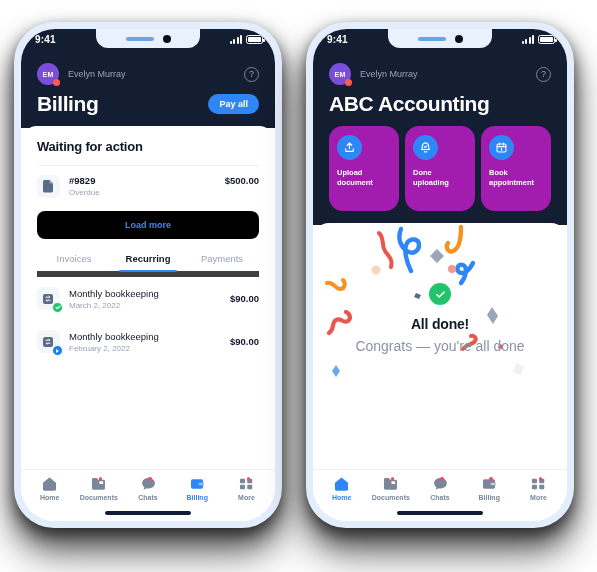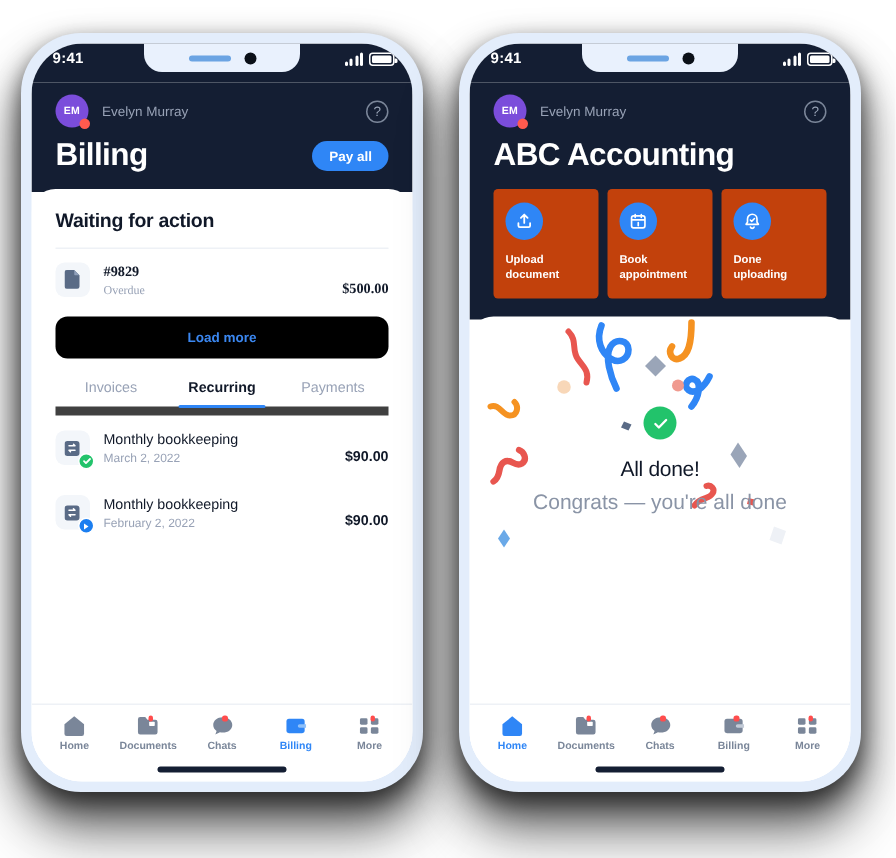--- a/index.html
+++ b/index.html
@@ -48,62 +48,62 @@
   .hdr-name{margin-left:9px;color:#98a2b6;font-size:9px;}
   .help{margin-left:auto;width:15px;height:15px;border-radius:50%;border:1.3px solid #7b8699;
     color:#9aa5b8;font-size:9px;display:flex;align-items:center;justify-content:center;box-sizing:border-box;}
   .title-row{display:flex;align-items:center;margin-top:7px;}
   .app-title{color:#fff;font-size:21px;font-weight:bold;letter-spacing:-.4px;}
   .pay-all{margin-left:auto;background:#2f86f6;color:#fff;font-size:9px;font-weight:bold;
     padding:5px 11px;border-radius:11px;}
 
   
   .cards{display:flex;gap:6px;margin-top:10px;padding-bottom:14px;}
-  .card{flex:1;background:#c2410c;border-radius:3px;padding:9px 8px 11px;}
+  .card{flex:1;background:#a21caf;border-radius:14px;padding:9px 8px 23px;}
   .card .cicon{width:25px;height:25px;border-radius:50%;background:#2f86f6;
     display:flex;align-items:center;justify-content:center;}
   .card .clabel{margin-top:8px;color:#fff;font-size:7.5px;line-height:1.35;font-weight:bold;}
 
   
   .sheet{background:#fff;border-radius:16px 16px 0 0;flex:1 1 auto;margin-top:-2px;position:relative;overflow:hidden;display:flex;flex-direction:column;}
   .section-title{font-size:13px;font-weight:bold;color:#101828;padding:13px 16px 11px;letter-spacing:-.2px;}
   .divider{height:1px;background:#eef1f6;margin:0 16px;}
 
-  .inv-row{display:flex;align-items:flex-end;padding:9px 16px 9px;font-family:Liberation Serif, serif;}
+  .inv-row{display:flex;align-items:flex-start;padding:9px 16px 9px;}
   .doc-icon{width:23px;height:23px;border-radius:6px;background:#f3f6fa;display:flex;align-items:center;justify-content:center;flex:0 0 auto;}
   .inv-text{margin-left:9px;}
   .inv-id{font-size:9.5px;color:#101828;font-weight:bold;}
   .inv-sub{font-size:8px;color:#98a2b6;margin-top:2px;}
   .inv-amt{margin-left:auto;font-size:9.5px;color:#101828;font-weight:bold;}
 
   .load-more{margin:4px 16px 0;background:#000000;border-radius:8px;text-align:center;
     padding:9px 0;color:#3b87f0;font-size:9px;font-weight:bold;}
 
   .tabs{display:flex;margin:14px 16px 0;border-bottom:6px solid #404040;}
   .tab{flex:1;text-align:center;font-size:9.5px;color:#98a2b6;padding-bottom:7px;position:relative;}
   .tab.active{color:#101828;font-weight:bold;}
   .tab.active::after{content:"";position:absolute;left:8px;right:8px;bottom:-1px;height:2px;background:#2f86f6;border-radius:2px;}
 
-  .rec-row{display:flex;align-items:flex-end;padding:10px 16px;}
+  .rec-row{display:flex;align-items:center;padding:10px 16px;}
   .rec-icon-wrap{position:relative;width:23px;height:23px;flex:0 0 auto;}
   .rec-icon{width:23px;height:23px;border-radius:6px;background:#f3f6fa;display:flex;align-items:center;justify-content:center;}
   .badge{position:absolute;right:-3px;bottom:-3px;width:11px;height:11px;border-radius:50%;
      display:flex;align-items:center;justify-content:center;border:1.5px solid #fff;box-sizing:border-box;}
   .badge.green{background:#22c36b;}
   .badge.blue{background:#1b7ef0;}
   .rec-text{margin-left:9px;}
   .rec-name{font-size:9.5px;color:#101828;}
   .rec-date{font-size:8px;color:#98a2b6;margin-top:2px;}
   .rec-amt{margin-left:auto;font-size:9.5px;color:#101828;font-weight:bold;}
 
   
   .done-wrap{position:relative;flex:1 1 auto;display:flex;flex-direction:column;align-items:center;justify-content:flex-start;padding-top:60px;}
   .confetti{position:absolute;left:0;top:0;right:0;height:160px;}
   .check-big{width:22px;height:22px;border-radius:50%;background:#22c36b;display:flex;align-items:center;justify-content:center;position:relative;z-index:2;}
-  .done-title{margin-top:11px;font-size:14px;font-weight:normal;color:#101828;position:relative;z-index:2;letter-spacing:-.2px;}
+  .done-title{margin-top:11px;font-size:14px;font-weight:bold;color:#101828;position:relative;z-index:2;letter-spacing:-.2px;}
   .done-sub{margin-top:6px;font-size:14px;color:#8a94a6;position:relative;z-index:2;}
 
   
   .spacer{flex:1 1 auto;}
   .tabbar{display:flex;border-top:1px solid #eef1f6;padding:7px 4px 4px;background:#fff;flex:0 0 auto;}
   .tabitem{flex:1;display:flex;flex-direction:column;align-items:center;gap:3px;position:relative;}
   .tabitem .tlabel{font-size:7px;color:#7a8699;font-weight:bold;}
   .tabitem.active .tlabel{color:#2f86f6;}
   .home-ind{height:16px;background:#fff;display:flex;align-items:center;justify-content:center;flex:0 0 auto;}
   .home-ind i{display:block;width:86px;height:3.5px;border-radius:3px;background:#141e33;}
@@ -306,39 +306,39 @@
                   <path d="M7 2.2v6M4.6 4.6 7 2.2l2.4 2.4" stroke="#fff" stroke-width="1.3" fill="none" stroke-linecap="round" stroke-linejoin="round"></path>
                   <path d="M2.8 8.4v1.8a1 1 0 0 0 1 1h6.4a1 1 0 0 0 1-1V8.4" stroke="#fff" stroke-width="1.3" fill="none" stroke-linecap="round"></path>
                 </svg>
             </div>
             <div class="clabel" style="white-space:pre-line">Upload
 document</div>
           </div>
           <div class="card">
             <div class="cicon">
               <svg width="13" height="13" viewBox="0 0 14 14">
+                  <path d="M7 2a3.4 3.4 0 0 1 3.4 3.4v2.2l1 1.6H2.6l1-1.6V5.4A3.4 3.4 0 0 1 7 2z" stroke="#fff" stroke-width="1.2" fill="none" stroke-linejoin="round"></path>
+                  <path d="M5.7 11.2a1.4 1.4 0 0 0 2.6 0" stroke="#fff" stroke-width="1.2" fill="none" stroke-linecap="round"></path>
+                  <path d="M5.6 6.1 6.6 7.1 8.6 5" stroke="#fff" stroke-width="1.1" fill="none" stroke-linecap="round" stroke-linejoin="round"></path>
+                </svg>
+            </div>
+            <div class="clabel" style="white-space:pre-line">Done
+uploading</div>
+          </div>
+          <div class="card">
+            <div class="cicon">
+              <svg width="13" height="13" viewBox="0 0 14 14">
                   <rect x="2.2" y="3.2" width="9.6" height="8.6" rx="1.5" stroke="#fff" stroke-width="1.2" fill="none"></rect>
                   <path d="M2.2 6h9.6" stroke="#fff" stroke-width="1.2"></path>
                   <path d="M4.8 2.2v2M9.2 2.2v2" stroke="#fff" stroke-width="1.2" stroke-linecap="round"></path>
                   <path d="M7 8v2.2" stroke="#fff" stroke-width="1.2" stroke-linecap="round"></path>
                 </svg>
             </div>
             <div class="clabel" style="white-space:pre-line">Book
 appointment</div>
-          </div>
-          <div class="card">
-            <div class="cicon">
-              <svg width="13" height="13" viewBox="0 0 14 14">
-                  <path d="M7 2a3.4 3.4 0 0 1 3.4 3.4v2.2l1 1.6H2.6l1-1.6V5.4A3.4 3.4 0 0 1 7 2z" stroke="#fff" stroke-width="1.2" fill="none" stroke-linejoin="round"></path>
-                  <path d="M5.7 11.2a1.4 1.4 0 0 0 2.6 0" stroke="#fff" stroke-width="1.2" fill="none" stroke-linecap="round"></path>
-                  <path d="M5.6 6.1 6.6 7.1 8.6 5" stroke="#fff" stroke-width="1.1" fill="none" stroke-linecap="round" stroke-linejoin="round"></path>
-                </svg>
-            </div>
-            <div class="clabel" style="white-space:pre-line">Done
-uploading</div>
           </div>
         </div>
       </div>
 
       <div class="sheet">
         <div class="done-wrap">
 
           <svg class="confetti" viewBox="0 0 240 160" preserveAspectRatio="xMidYMin meet">
             <g fill="none" stroke-linecap="round" stroke-linejoin="round">
               <path d="M66 10c6 6 2 12 6 18s8 8 6 16" stroke="#e8564f" stroke-width="4"></path>

